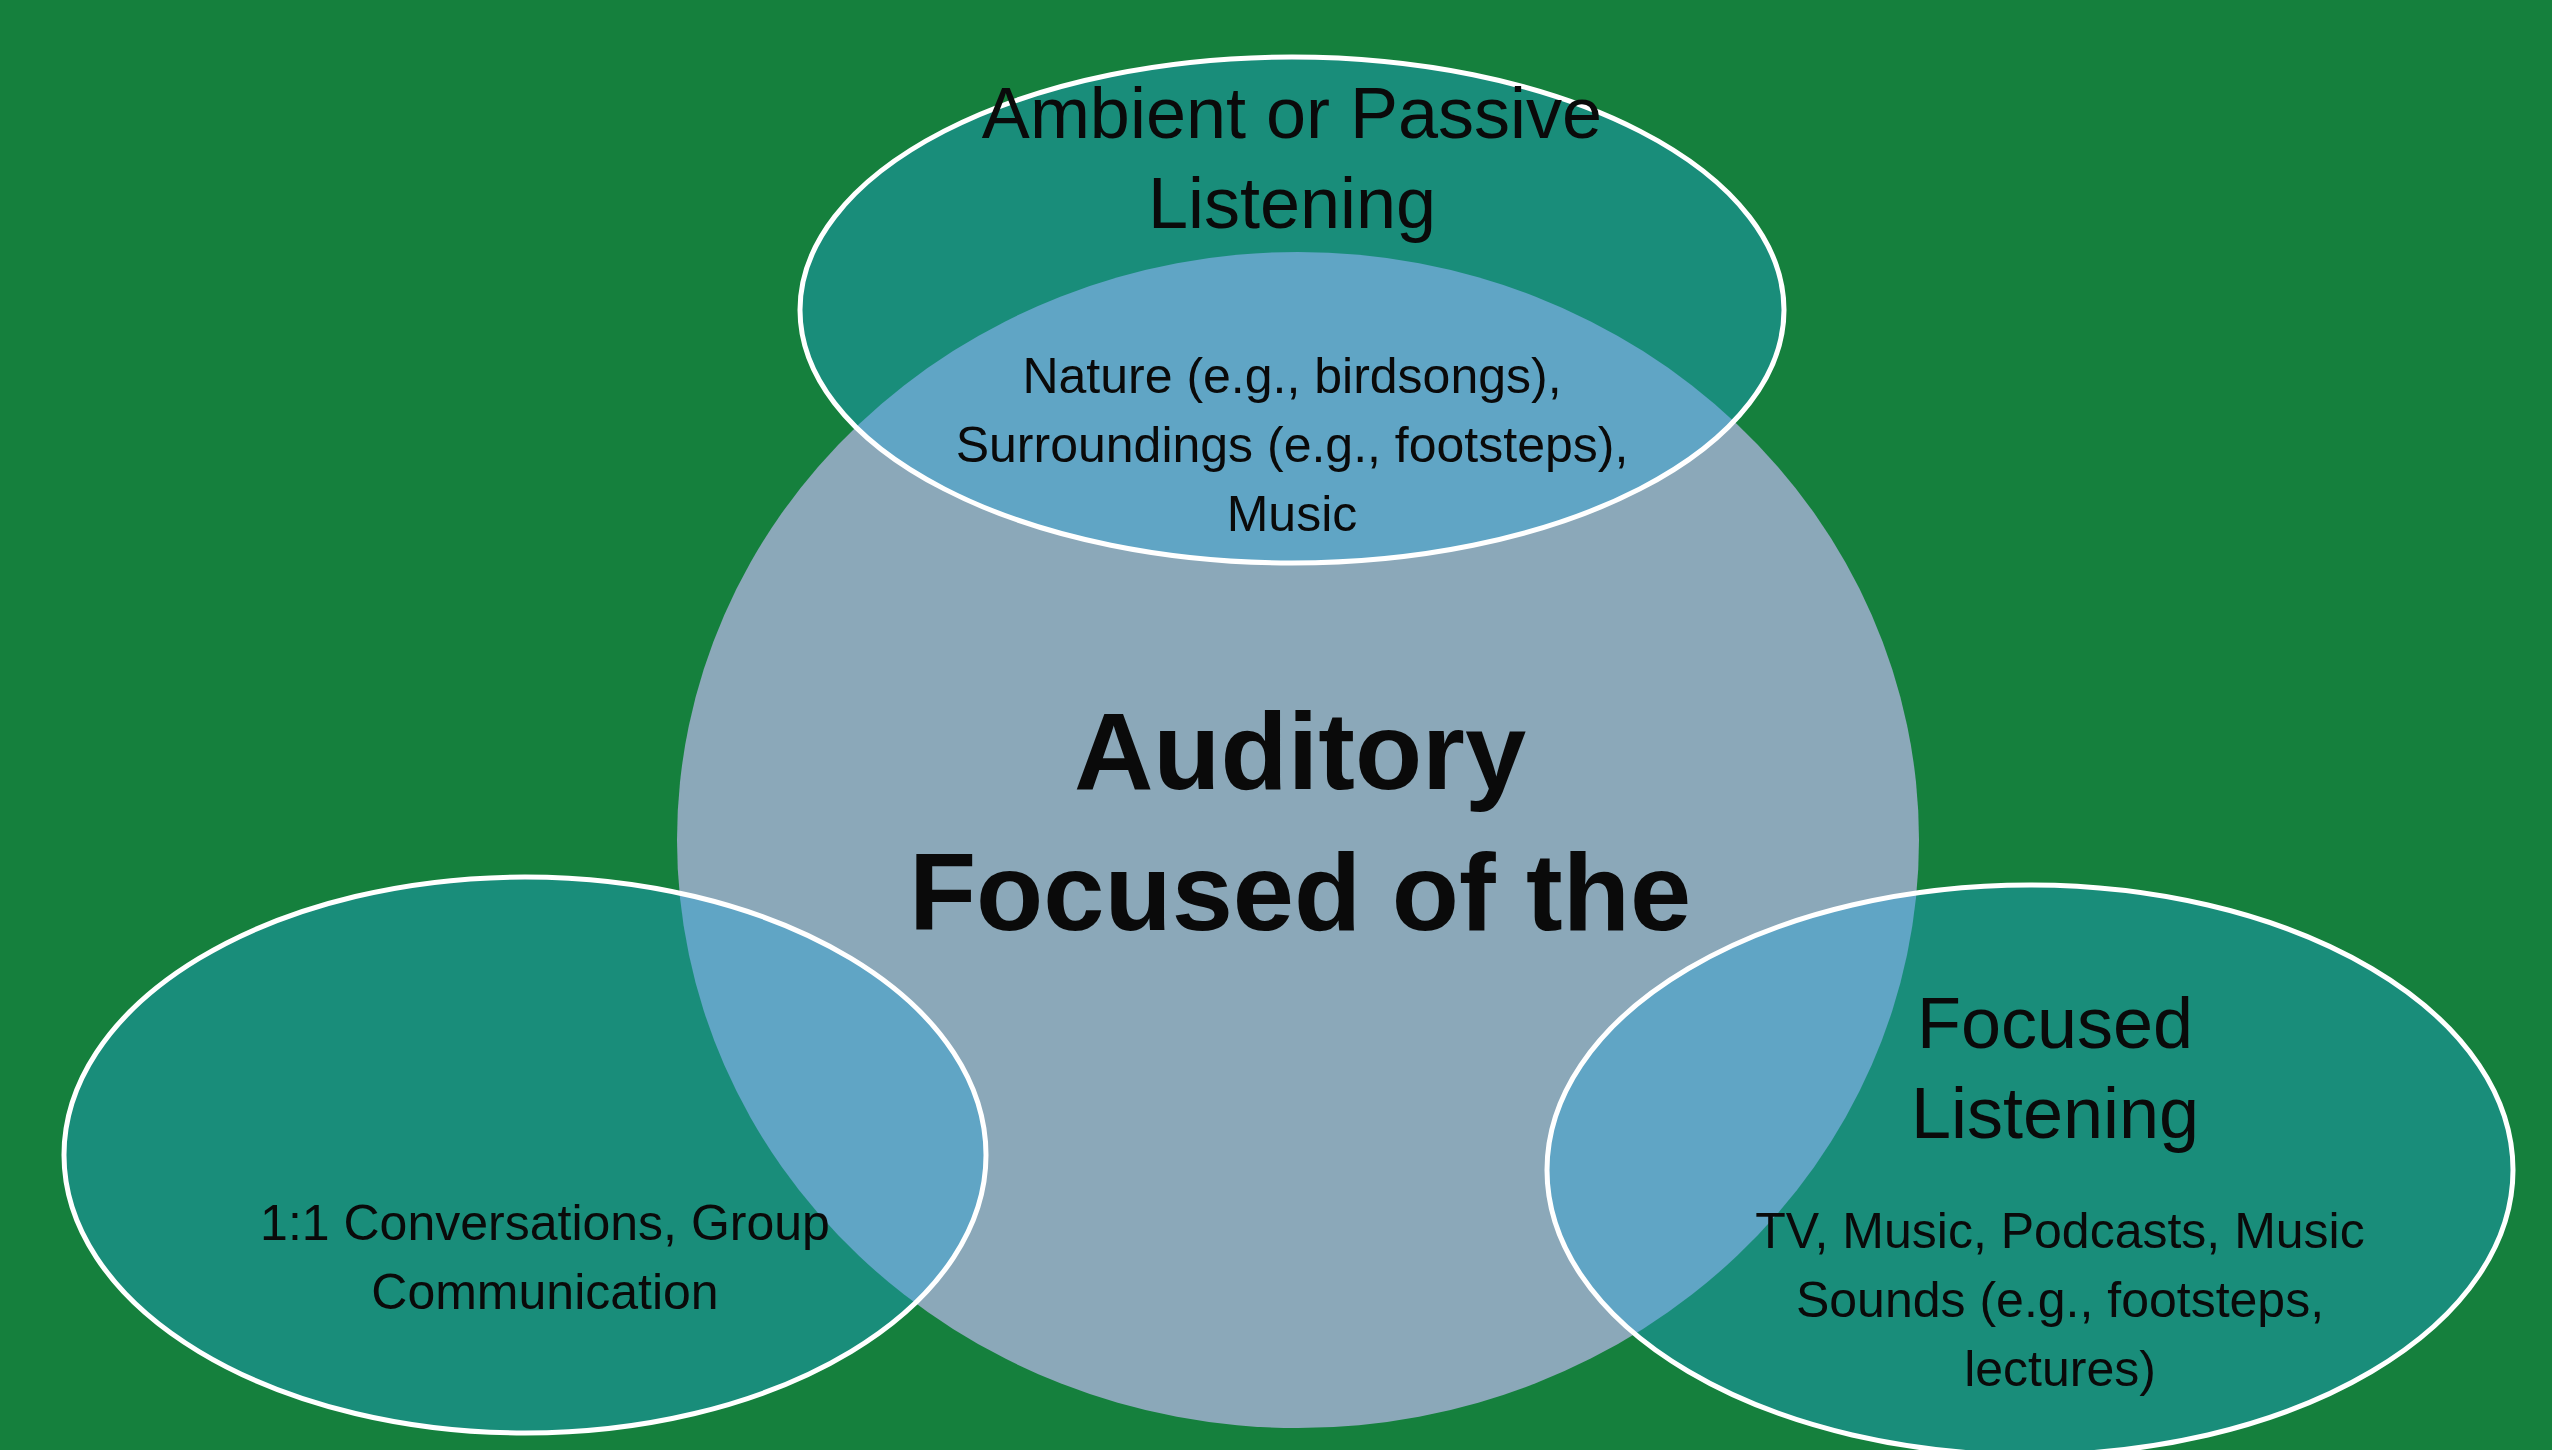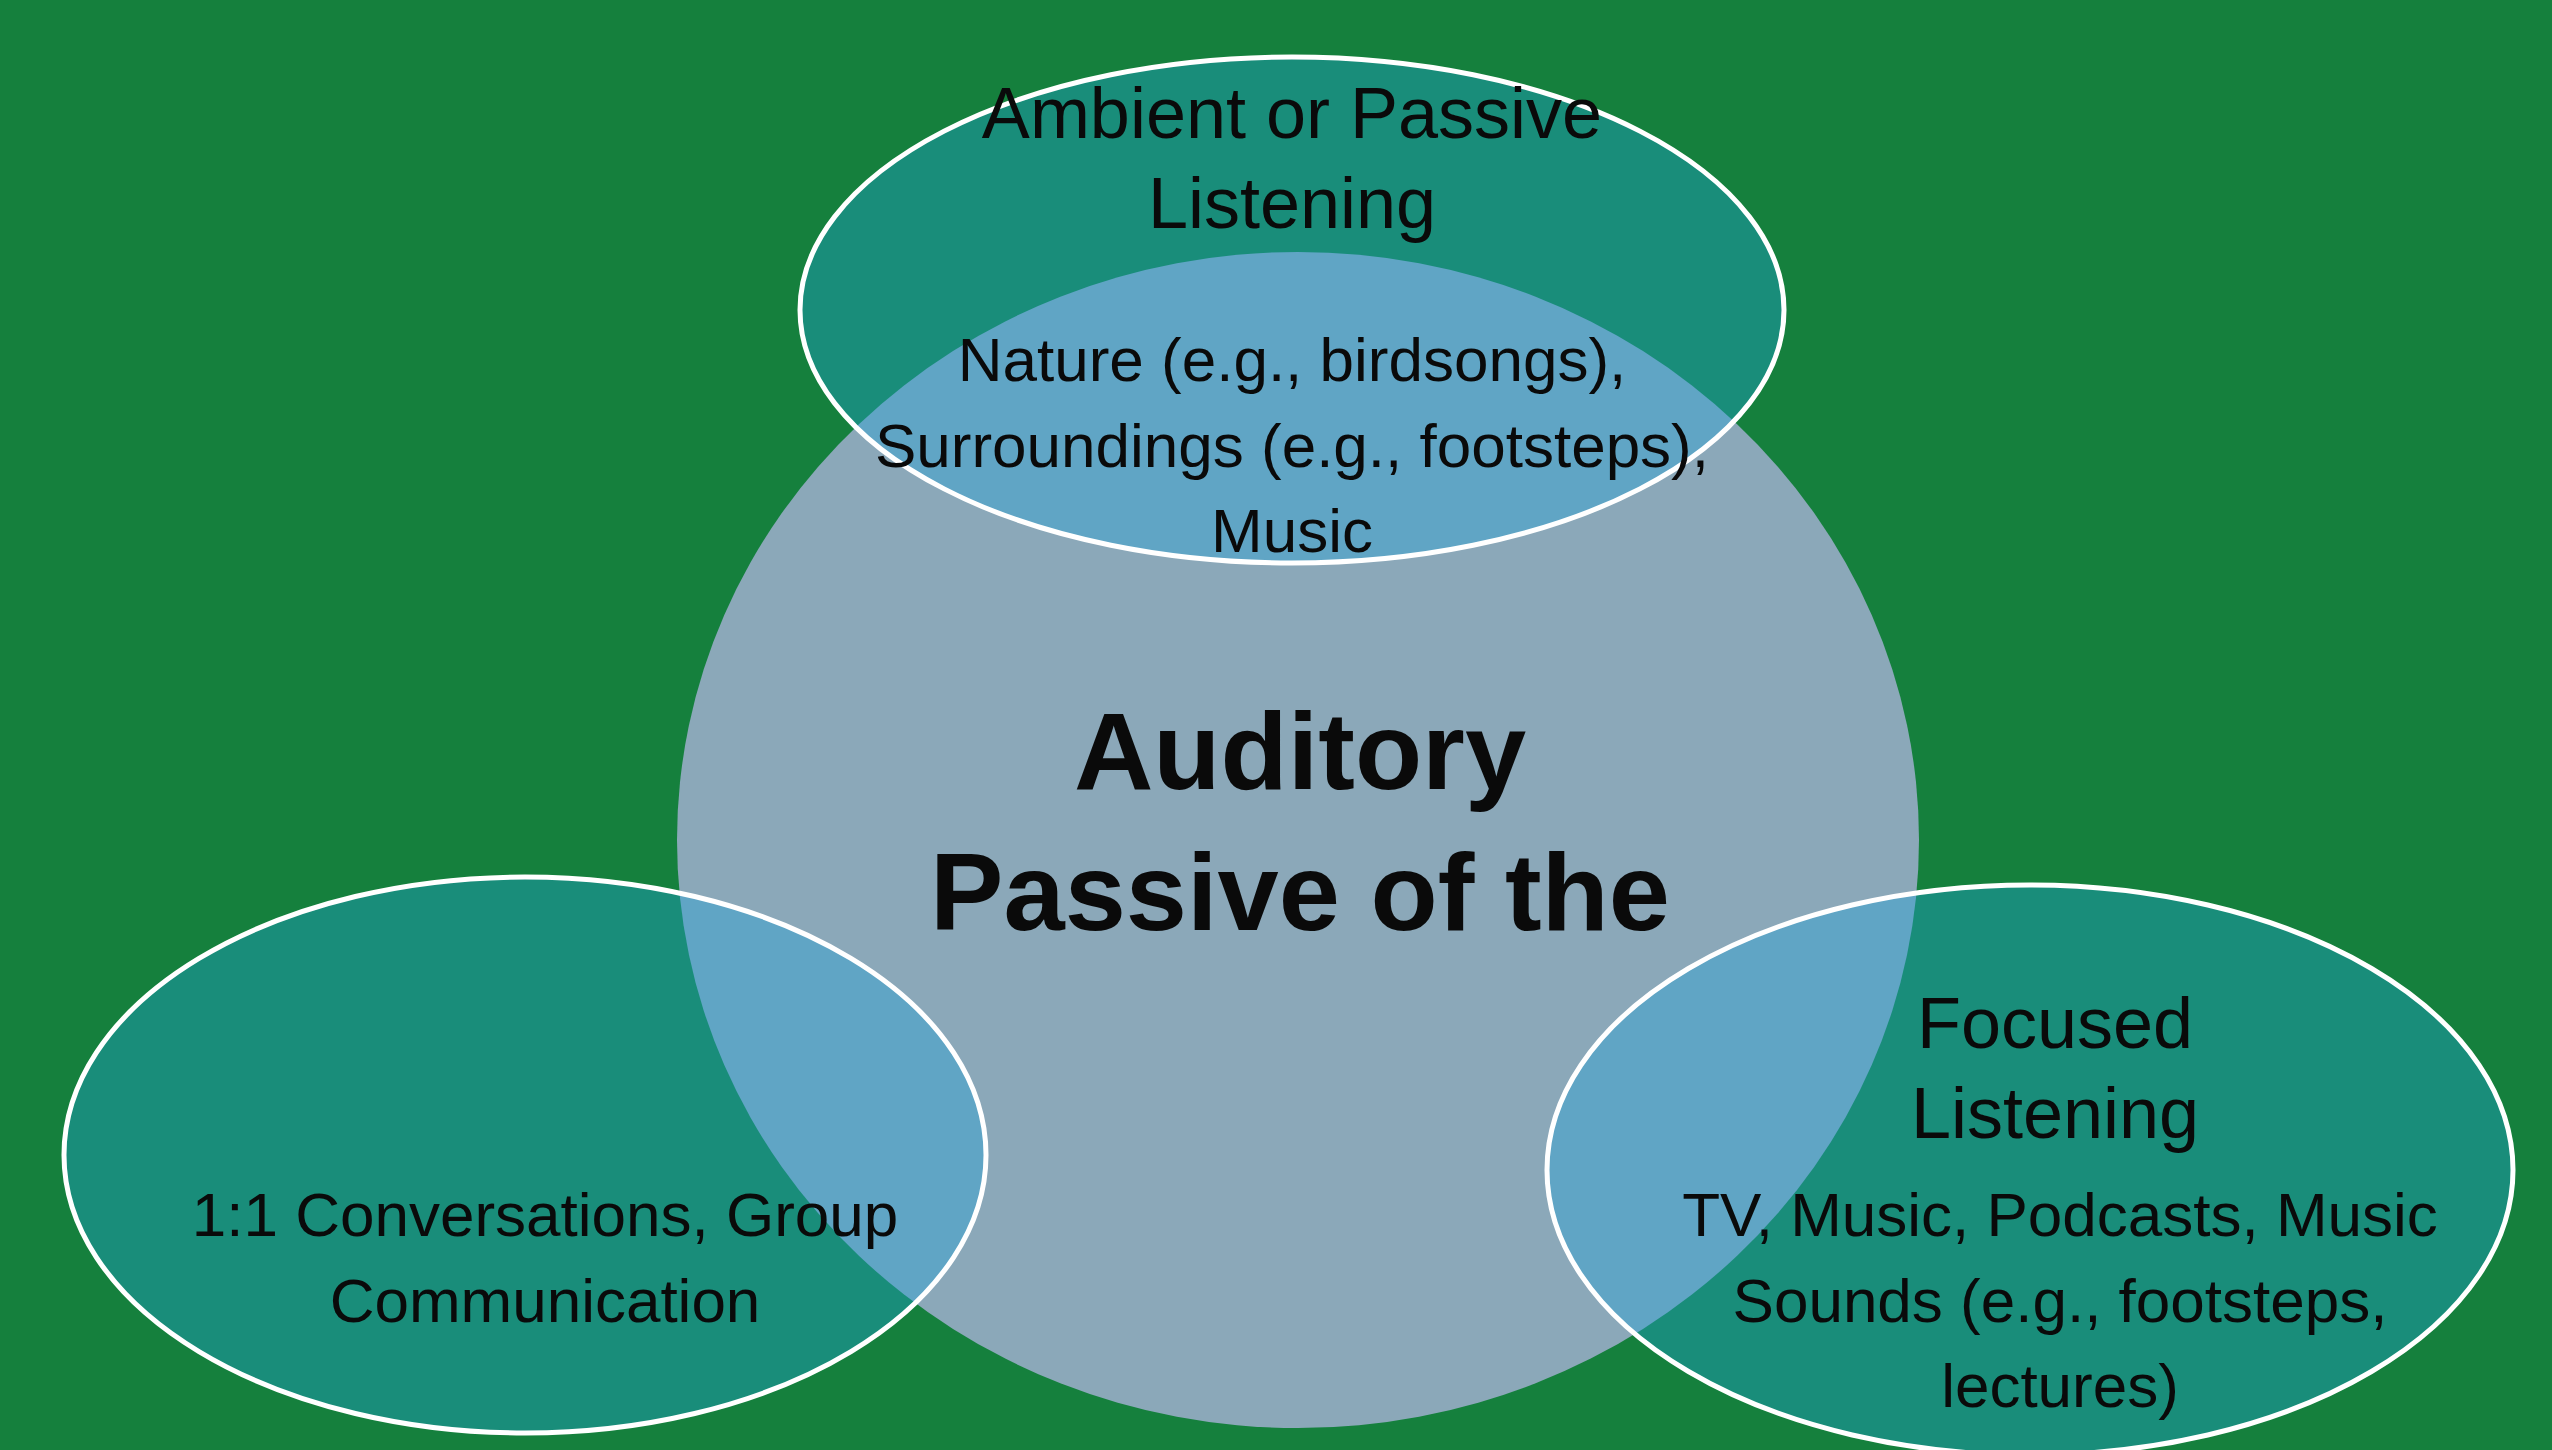--- a/index.html
+++ b/index.html
@@ -26,21 +26,21 @@
     color: #0a0a0a;
   }
   .label .line {
     white-space: nowrap;
   }
   .title {
     font-size: 72px;
     line-height: 1.25;
   }
   .examples {
-    font-size: 62px;
+    font-size: 50px;
     line-height: 1.38;
   }
   .center-title {
     font-size: 110px;
     line-height: 1.28;
   }
 </style>
 </head>
 <body>
 
@@ -59,21 +59,21 @@
   </div>
 
   <div class="label examples" style="left:1292px; top:445px;">
     <div class="line">Nature (e.g., birdsongs),</div>
     <div class="line">Surroundings (e.g., footsteps),</div>
     <div class="line">Music</div>
   </div>
 
   <div class="label center-title" style="left:1300px; top:822px;font-weight:bold;">
     <div class="line">Auditory</div>
-    <div class="line">Passive of the</div>
+    <div class="line">Focused of the</div>
   </div>
 
 
   <div class="label examples" style="left:545px; top:1258px;">
     <div class="line">1:1 Conversations, Group</div>
     <div class="line">Communication</div>
   </div>
 
   <div class="label title" style="left:2055px; top:1068px;">
     <div class="line">Focused</div>

